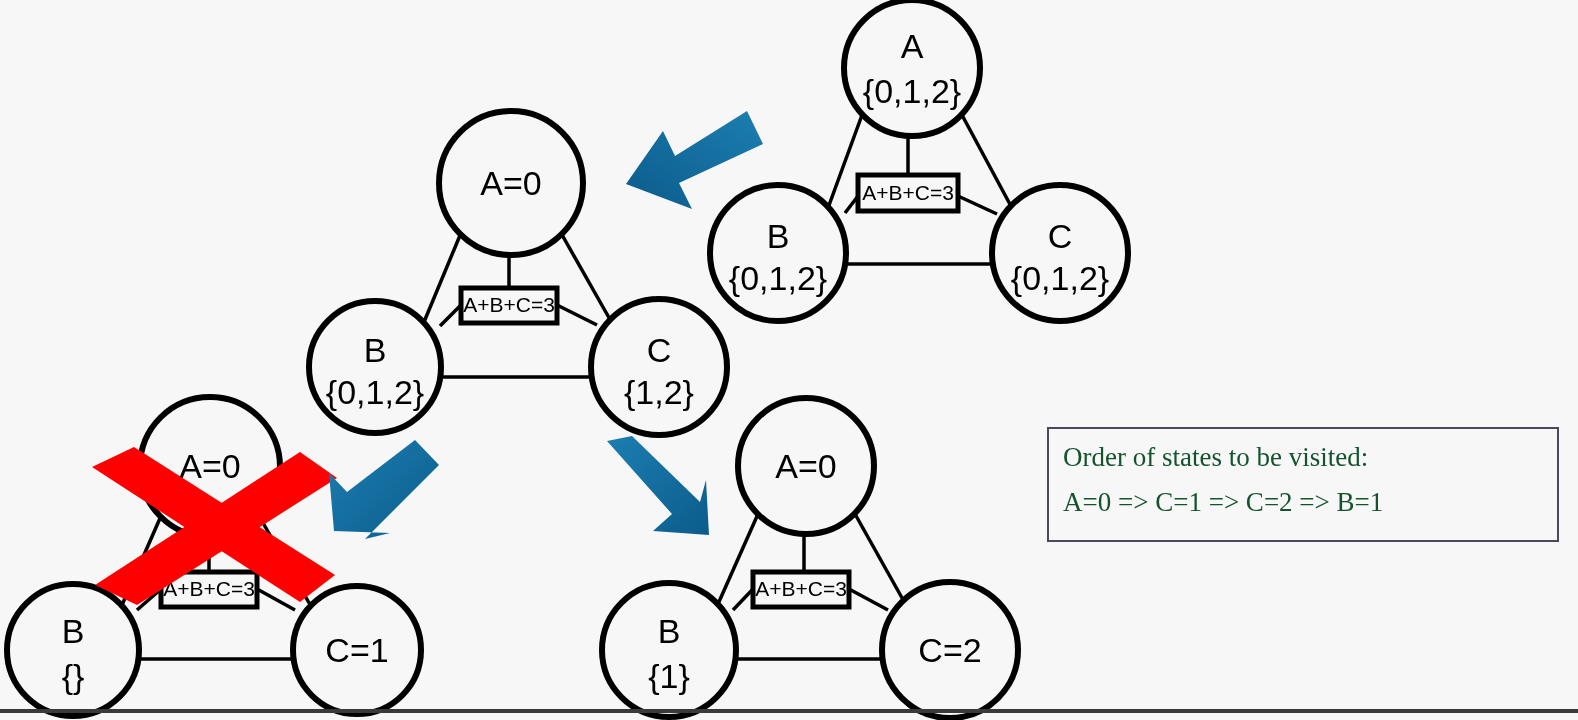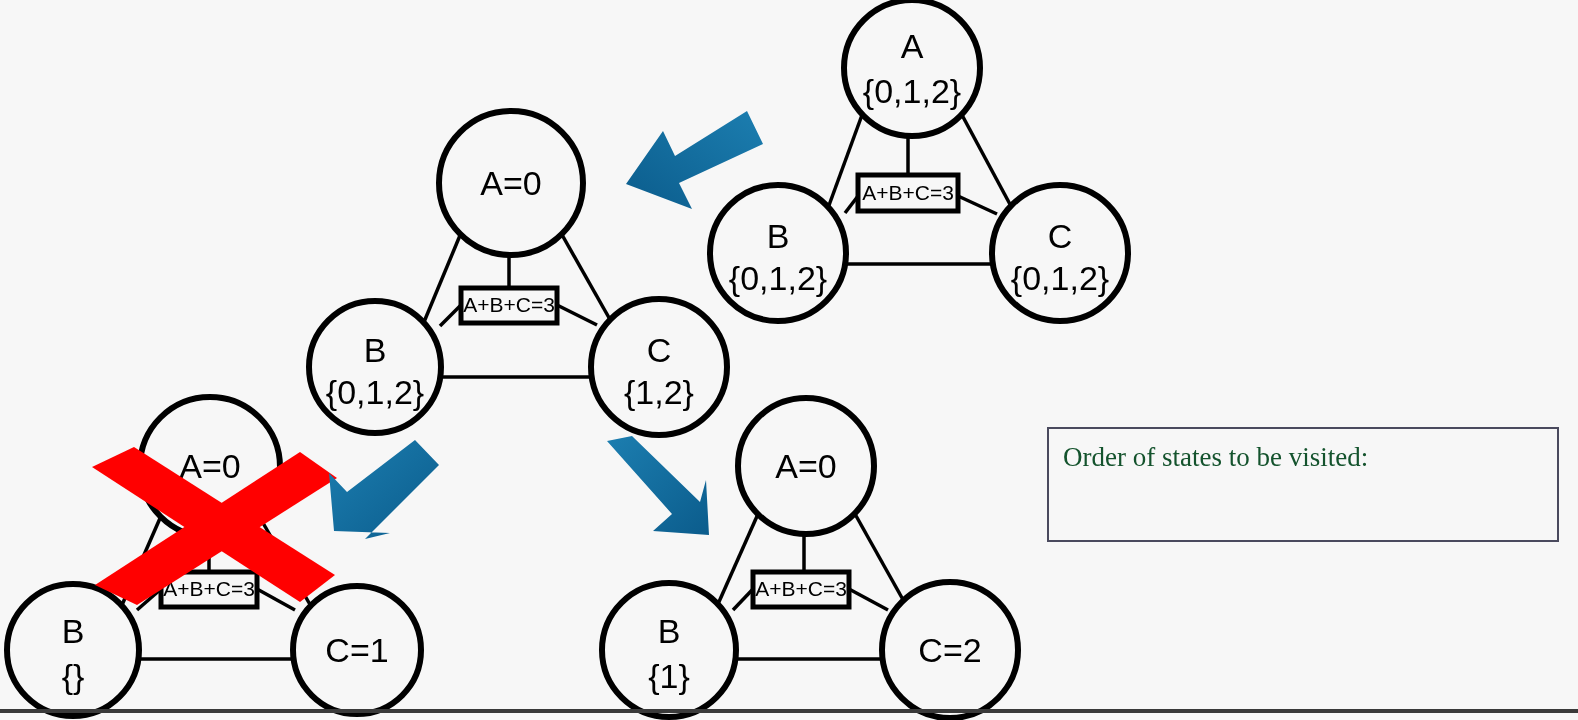--- a/index.html
+++ b/index.html
@@ -160,15 +160,16 @@
     </g>
     <g>
       <polygon fill="url(#arrowGrad)" points="607,441 632,436 700,502 706,480 709,535 653,531 672,514"></polygon>
     </g>
 
     <rect class="bottom-rule" x="0" y="709" width="1578" height="4"></rect>
   </svg>
 
   <div class="note-box" style="left:1047px;top:427px;width:512px;height:115px;">
     <div class="note-line">Order of states to be visited:</div>
+    <div class="note-line">A=0 =&gt; C=1 =&gt; C=2 =&gt; B=1</div>
   </div>
 
 </div>
 
 </body></html>

